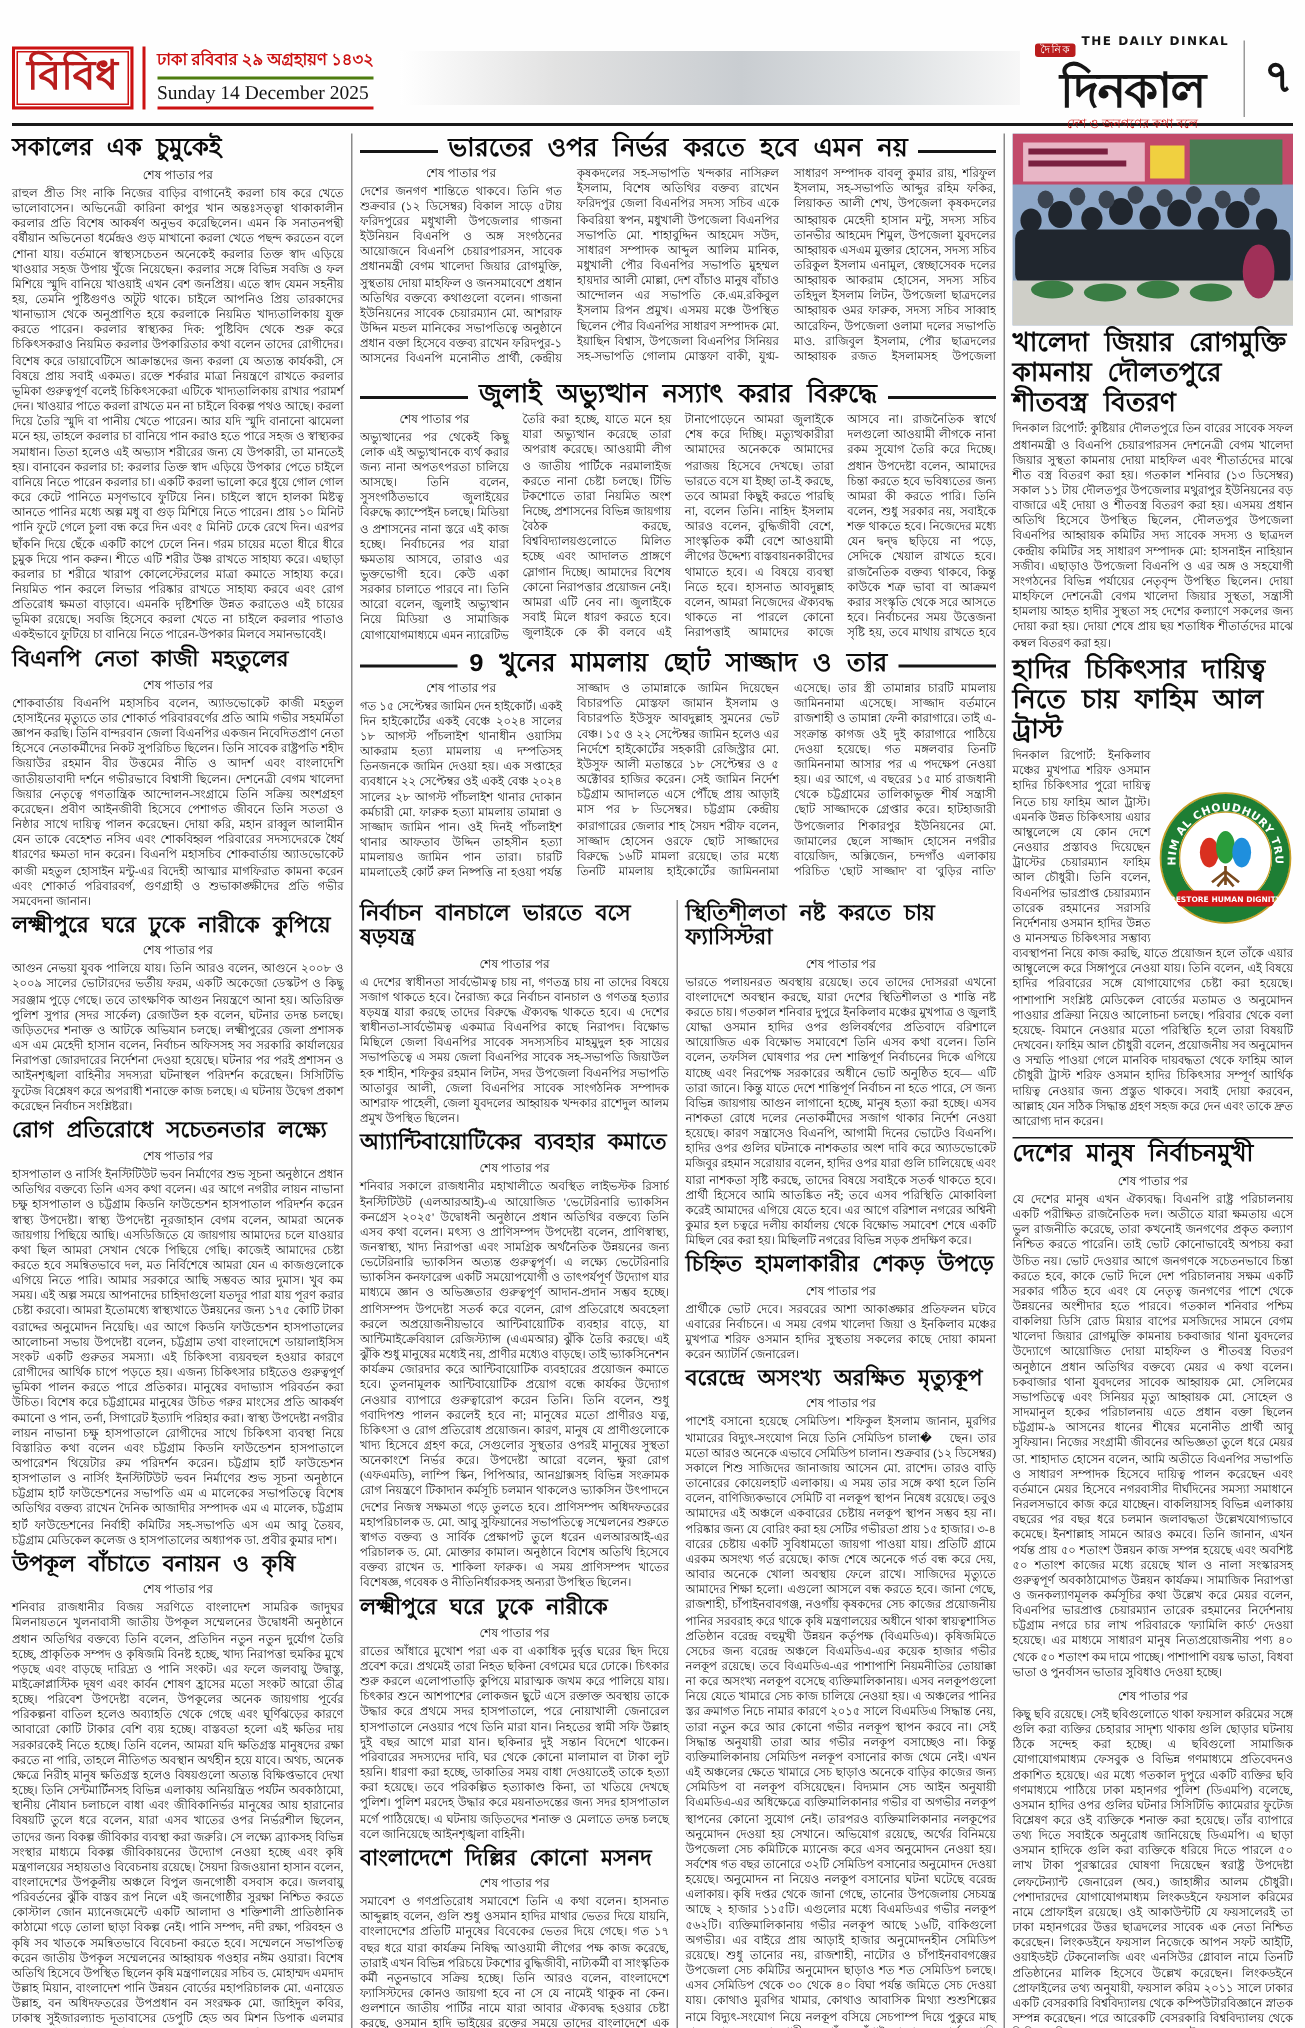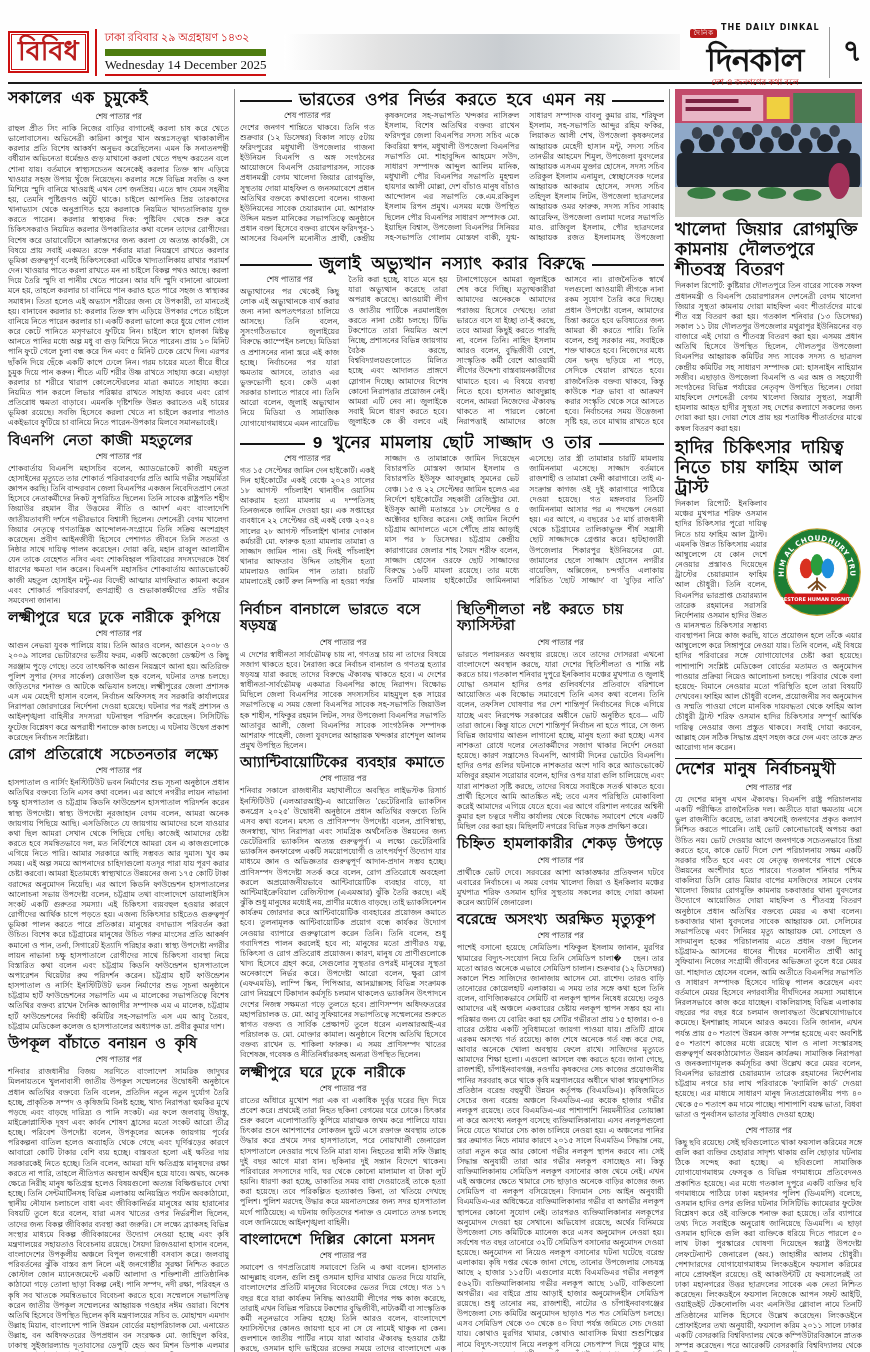--- a/index.html
+++ b/index.html
@@ -3,21 +3,21 @@
 <meta charset="utf-8">
 <style>
   html,body{margin:0;padding:0;background:#d9d9d9;}
   .page{width:870px;height:1352px;background:#fefefe;position:relative;overflow:hidden;
         font-family:"Liberation Serif","DejaVu Serif",serif;color:#151515;box-sizing:border-box;padding:26px 8px 0 8px;}
   
   .hdr{display:flex;align-items:center;border-bottom:2px solid #1a1a1a;padding-bottom:4px;height:52px;}
   .secbox{border:2px solid #cc1111;box-shadow:0 0 0 1px #fff inset,0 0 0 2px #cc1111 inset;
           color:#b91c1c;font-weight:bold;font-size:27px;line-height:1;padding:4px 8px 7px;font-family:"DejaVu Sans",sans-serif;}
   .dateblock{margin-left:6px;padding:0 8px;border-left:2px solid #cc1111;}
-  .d1{color:#cc1111;font-size:11px;font-weight:normal;border-bottom:7px solid #4d7c0f;padding-bottom:1px;}
+  .d1{color:#cc1111;font-size:11px;font-weight:bold;border-bottom:2px solid #4d7c0f;padding-bottom:1px;}
   .d2{font-size:13px;border-bottom:2px solid #cc1111;padding:1px 0;}
   .grad{flex:1;height:36px;margin:0 10px;background:linear-gradient(90deg,#ffffff 0%,#e2e2e2 25%,#c9cdd1 55%,#dfe2e4 80%,#f7f7f7 100%);}
   .masthead{text-align:center;line-height:1;}
   .m-top{font-size:8px;letter-spacing:1px;display:flex;align-items:center;justify-content:center;gap:4px;}
   .m-tag{background:#b91c1c;color:#fff;font-size:7px;padding:1px 3px;border-radius:2px;margin-top:12px;}
   .m-en{font-weight:bold;font-family:"DejaVu Sans",sans-serif;}
   .m-main{font-size:32px;font-weight:bold;font-family:Liberation Sans, sans-serif;letter-spacing:-1px;margin-top:6px;}
   .m-slogan{color:#cc1111;font-size:8.5px;margin-top:2px;}
   .pageno{font-size:30px;font-weight:bold;border-left:1px solid #999;padding-left:12px;margin-left:10px;font-family:"DejaVu Sans",sans-serif;}
   
@@ -50,21 +50,21 @@
 </style>
 </head>
 <body>
 
 <div class="page">
 
   <div class="hdr">
     <div class="secbox">বিবিধ</div>
     <div class="dateblock">
       <div class="d1">ঢাকা রবিবার ২৯ অগ্রহায়ণ ১৪৩২</div>
-      <div class="d2">Wednesday 14 December 2025</div>
+      <div class="d2">Sunday 14 December 2025</div>
     </div>
     <div class="grad"></div>
     <div class="masthead">
       <div class="m-top">
         <span class="m-tag">দৈনিক</span>
         <span class="m-en">THE DAILY DINKAL</span>
       </div>
       <div class="m-main">দিনকাল</div>
       <div class="m-slogan">দেশ ও জনগণের কথা বলে</div>
     </div>

